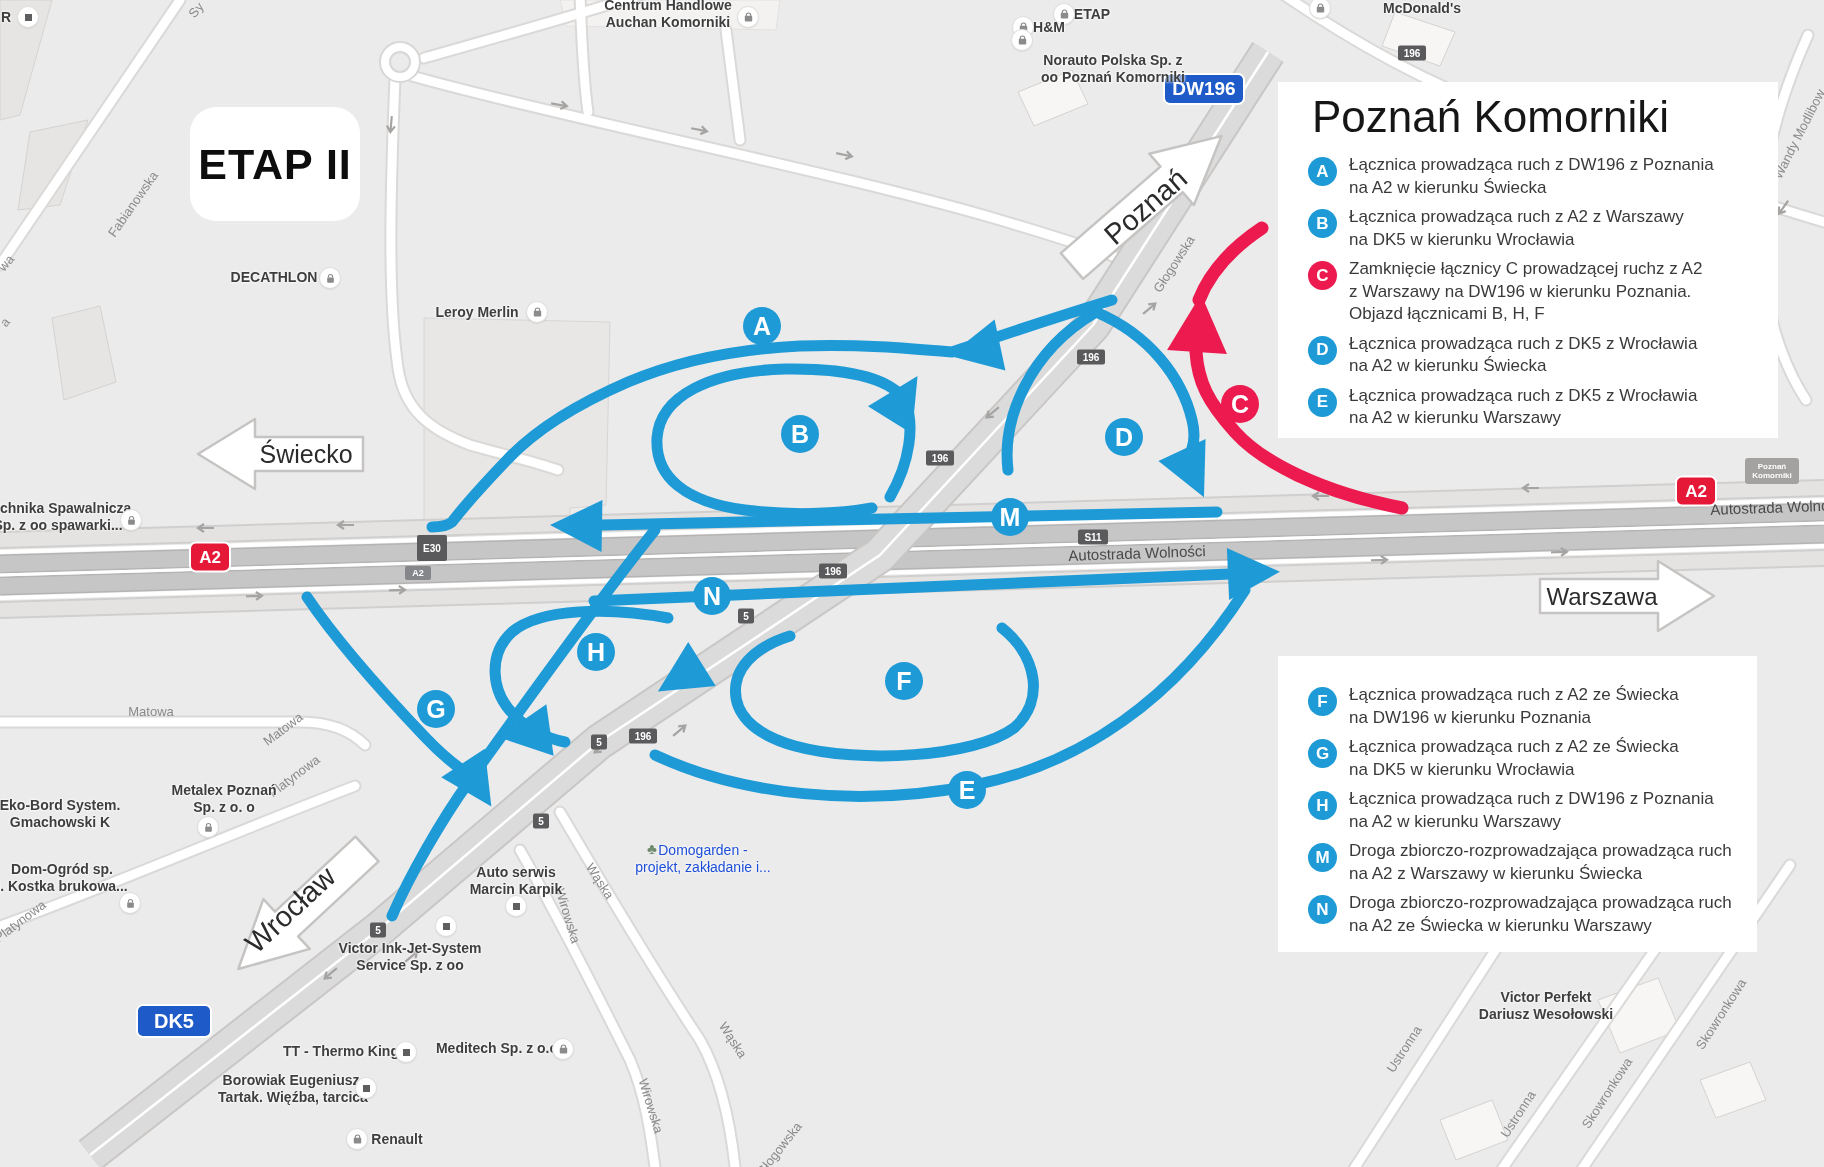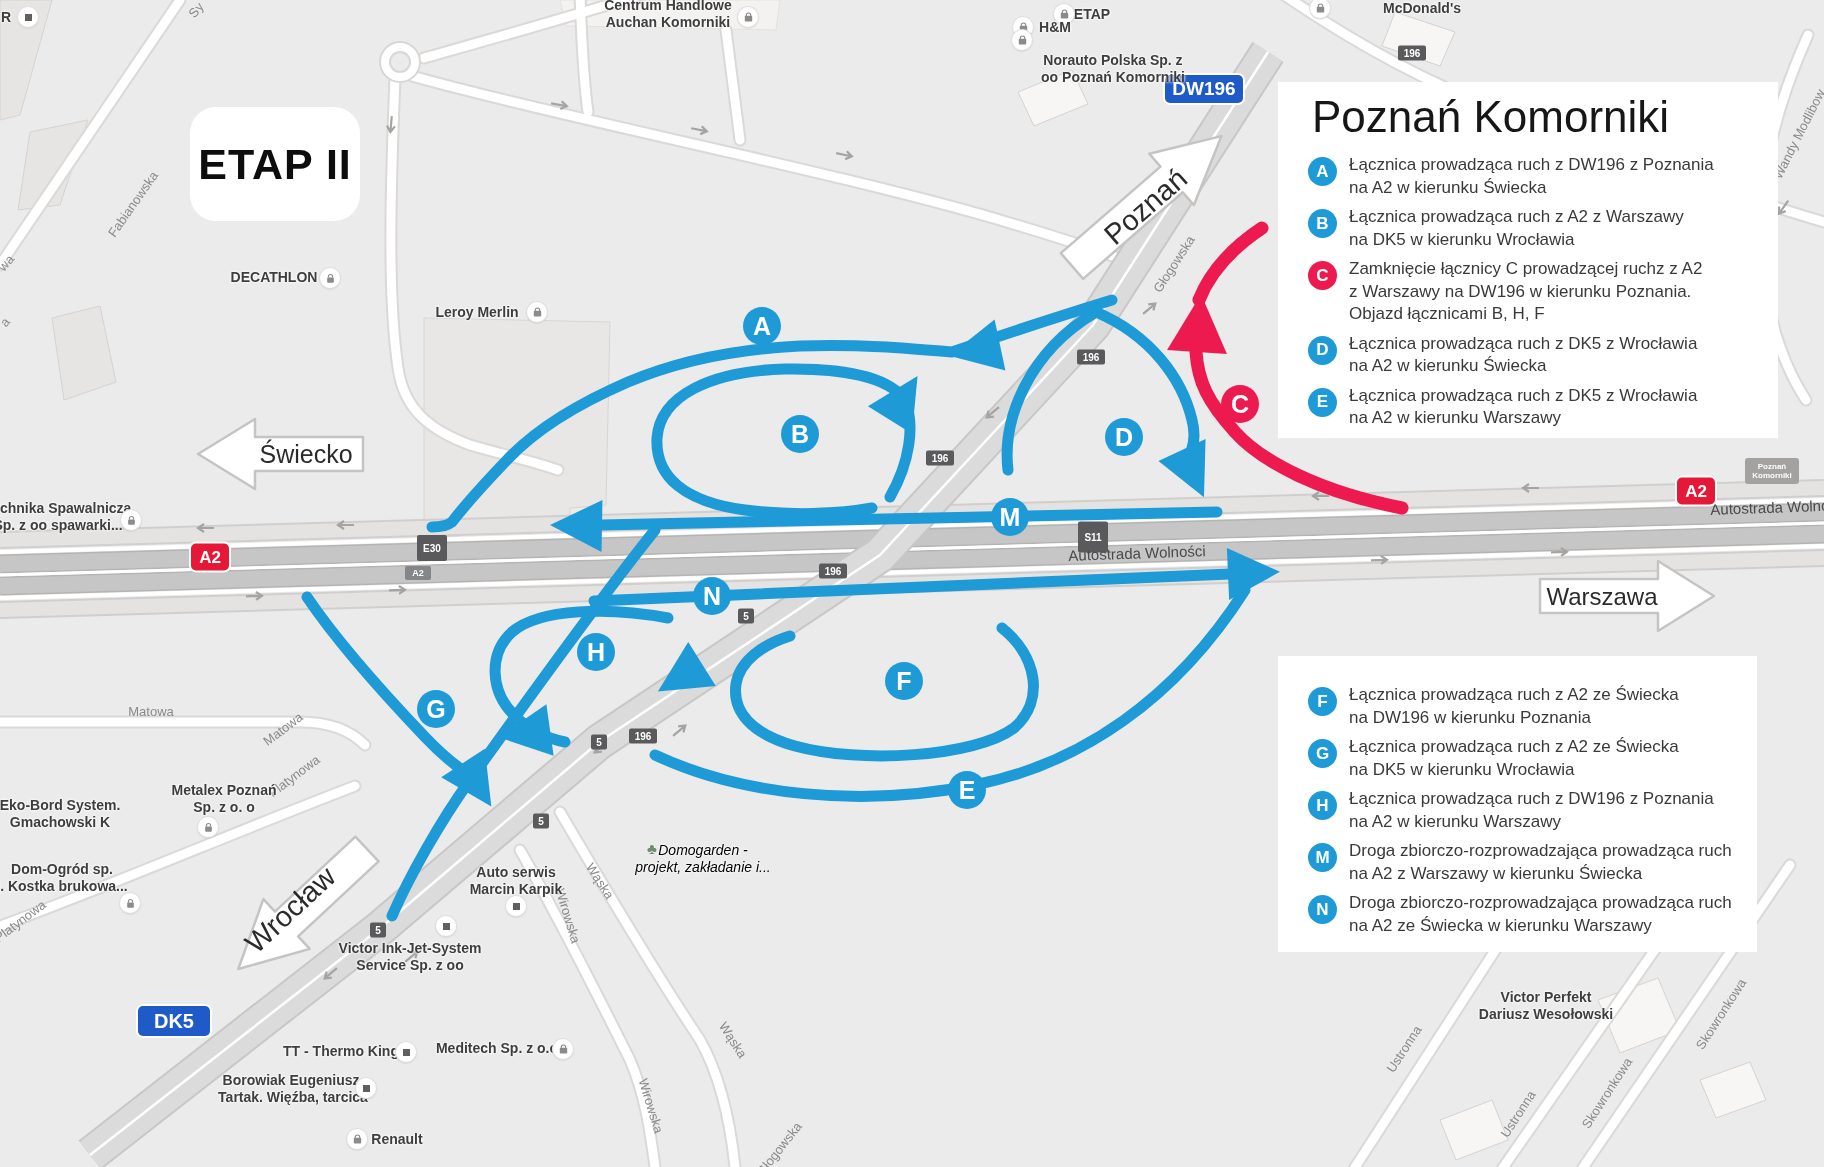--- a/index.html
+++ b/index.html
@@ -6,21 +6,21 @@
     --blue:#1E9AD6; --red:#EC1A4E; --badgeblue:#1E5AC8; --badgered:#E51937;
     --mapbg:#ECEBEB; --ink:#3E3E3E;
   }
   html,body{margin:0;padding:0;background:#fff;}
   body{font-family:"Liberation Sans",sans-serif;}
   #app{position:relative;width:1824px;height:1167px;background:var(--mapbg);overflow:hidden;}
   #roads{position:absolute;left:0;top:0;}
   #overlay{position:absolute;left:0;top:0;width:100%;height:100%;}
   .poi{position:absolute;transform:translateX(-50%);text-align:center;color:var(--ink);
        font-size:14px;line-height:17px;white-space:nowrap;font-weight:bold;text-shadow:0 0 3px #fff,0 0 3px #fff;}
-  .poi.gray{color:#000000;font-style:italic;font-weight:normal;}
+  .poi.gray{color:#1d4ed8;font-weight:normal;}
   .rn{position:absolute;color:#8a8a8a;font-size:13px;white-space:nowrap;transform:translate(-50%,-50%);}
   .rn.dark{color:#4a4a4a;font-size:15px;}
   .icn{position:absolute;width:20px;height:20px;border-radius:50%;background:#fff;
        box-shadow:0 0 0 1px #e2e0de,0 1px 2px rgba(0,0,0,.25);display:flex;align-items:center;justify-content:center;}
   .icn svg{width:13px;height:13px;}
   .icn .sq{width:7px;height:7px;background:#5f5f5f;}
   .tree{position:absolute;color:#6f8b6e;font-size:15px;transform:translate(-50%,-50%);}
   .badge{position:absolute;display:flex;align-items:center;justify-content:center;color:#fff;
          font-weight:bold;transform:translate(-50%,-50%);text-align:center;}
   .badge.blue{background:var(--badgeblue);border-radius:5px;box-shadow:0 0 0 2px #fff;}
@@ -200,21 +200,21 @@
       <div class="marker" style="left: 596px; top: 652px; background: rgb(30, 154, 214);">H</div>
       <div class="marker" style="left: 1010px; top: 517px; background: rgb(30, 154, 214);">M</div>
       <div class="marker" style="left: 712px; top: 596px; background: rgb(30, 154, 214);">N</div>
       <div class="badge blue" style="left: 1204px; top: 89px; width: 78px; height: 28px; font-size: 19px;">DW196</div>
       <div class="badge blue" style="left: 174px; top: 1021px; width: 72px; height: 30px; font-size: 20px;">DK5</div>
       <div class="badge red" style="left: 210px; top: 557px; width: 38px; height: 27px; font-size: 17px;">A2</div>
       <div class="badge red" style="left: 1696px; top: 491px; width: 38px; height: 27px; font-size: 17px;">A2</div>
       <div class="badge gray2" style="left: 1772px; top: 471px; width: 54px; height: 26px; font-size: 8px;">Poznań
 Komorniki</div>
       <div class="badge dark" style="left: 432px; top: 548px; width: 30px; height: 26px; font-size: 10px;">E30</div>
-      <div class="badge dark" style="left: 1093px; top: 537px; width: 30px; height: 31px; font-size: 10px;">S11</div>
+      <div class="badge dark" style="left: 1093px; top: 537px; width: 30px; height: 15px; font-size: 10px;">S11</div>
       <div class="badge mid" style="left: 418px; top: 573px; width: 26px; height: 14px; font-size: 9px;">A2</div>
       <div class="badge dark" style="left: 1091px; top: 357px; width: 28px; height: 15px; font-size: 10px;">196</div>
       <div class="badge dark" style="left: 940px; top: 458px; width: 28px; height: 15px; font-size: 10px;">196</div>
       <div class="badge dark" style="left: 833px; top: 571px; width: 28px; height: 15px; font-size: 10px;">196</div>
       <div class="badge dark" style="left: 643px; top: 736px; width: 28px; height: 15px; font-size: 10px;">196</div>
       <div class="badge dark" style="left: 1412px; top: 53px; width: 28px; height: 15px; font-size: 10px;">196</div>
       <div class="badge dark" style="left: 746px; top: 616px; width: 16px; height: 15px; font-size: 10px;">5</div>
       <div class="badge dark" style="left: 599px; top: 742px; width: 16px; height: 15px; font-size: 10px;">5</div>
       <div class="badge dark" style="left: 541px; top: 821px; width: 16px; height: 15px; font-size: 10px;">5</div>
       <div class="badge dark" style="left: 378px; top: 930px; width: 16px; height: 15px; font-size: 10px;">5</div>
@@ -247,21 +247,21 @@
           <rect x="3" y="5.2" width="8" height="6" rx="1" fill="#8b8b8b"></rect>
         </svg>
       </div>
       <div class="poi" style="left: 1092px; top: 6px; white-space: pre;">ETAP</div>
       <div class="icn" style="left: 1054px; top: 4px;">
         <svg viewBox="0 0 14 14">
           <path d="M4.6 5.4 V4.5 a2.4 2.4 0 0 1 4.8 0 V5.4" fill="none" stroke="#8b8b8b" stroke-width="1.2"></path>
           <rect x="3" y="5.2" width="8" height="6" rx="1" fill="#8b8b8b"></rect>
         </svg>
       </div>
-      <div class="poi" style="left: 1049px; top: 19px; white-space: pre; padding-left: 12px;">H&amp;M</div>
+      <div class="poi" style="left: 1049px; top: 19px; white-space: pre;">H&amp;M</div>
       <div class="icn" style="left: 1013px; top: 17px;">
         <svg viewBox="0 0 14 14">
           <path d="M4.6 5.4 V4.5 a2.4 2.4 0 0 1 4.8 0 V5.4" fill="none" stroke="#8b8b8b" stroke-width="1.2"></path>
           <rect x="3" y="5.2" width="8" height="6" rx="1" fill="#8b8b8b"></rect>
         </svg>
       </div>
       <div class="poi" style="left: 1113px; top: 52px; white-space: pre;">Norauto Polska Sp. z
 oo Poznań Komorniki</div>
       <div class="icn" style="left: 1012px; top: 30px;">
         <svg viewBox="0 0 14 14">

